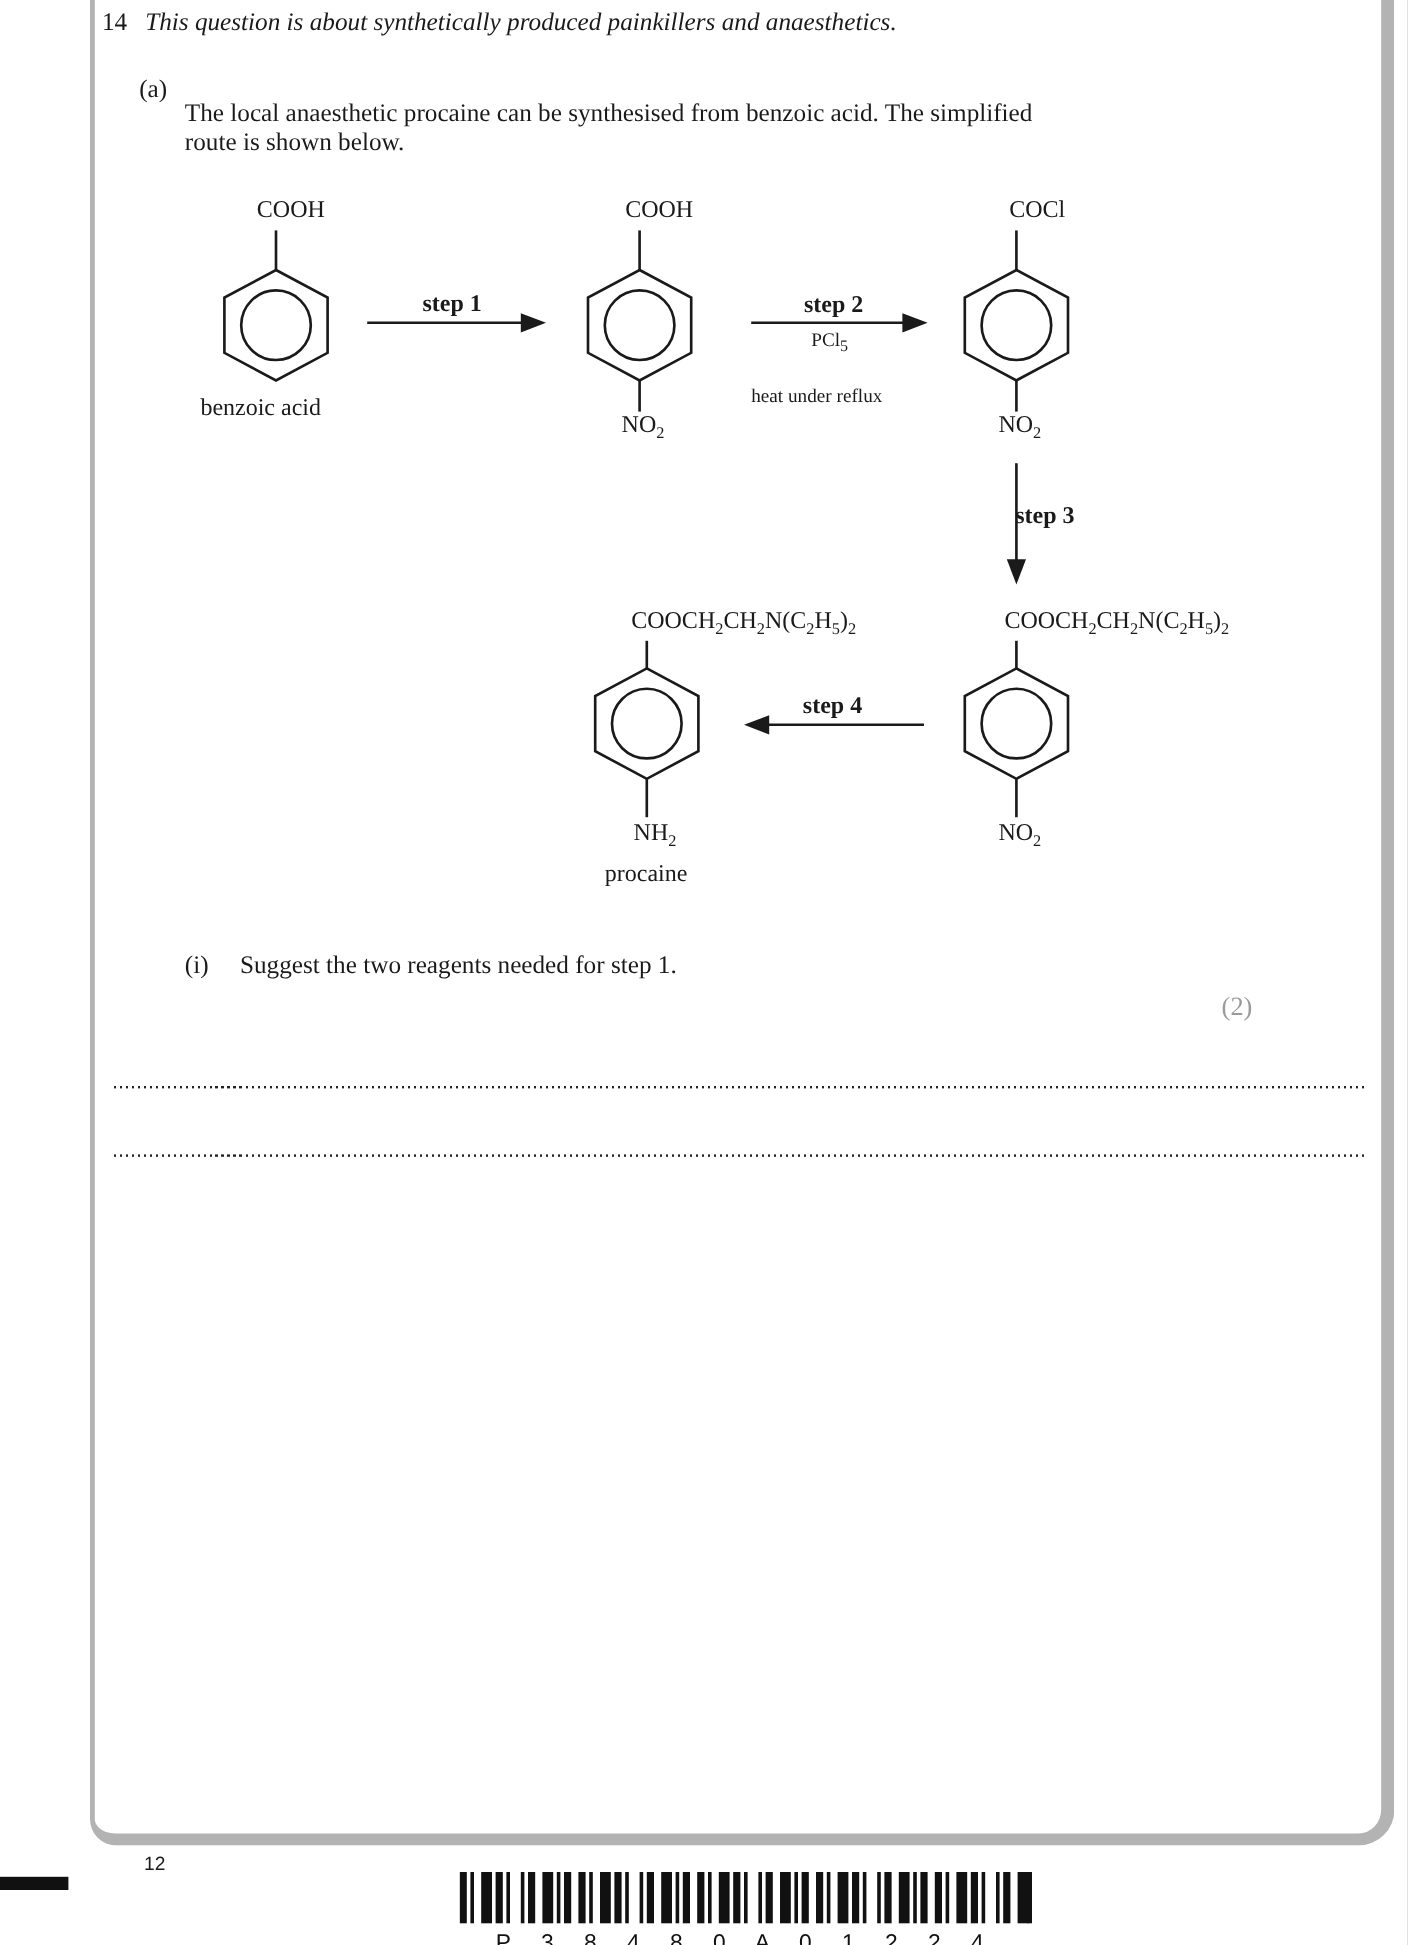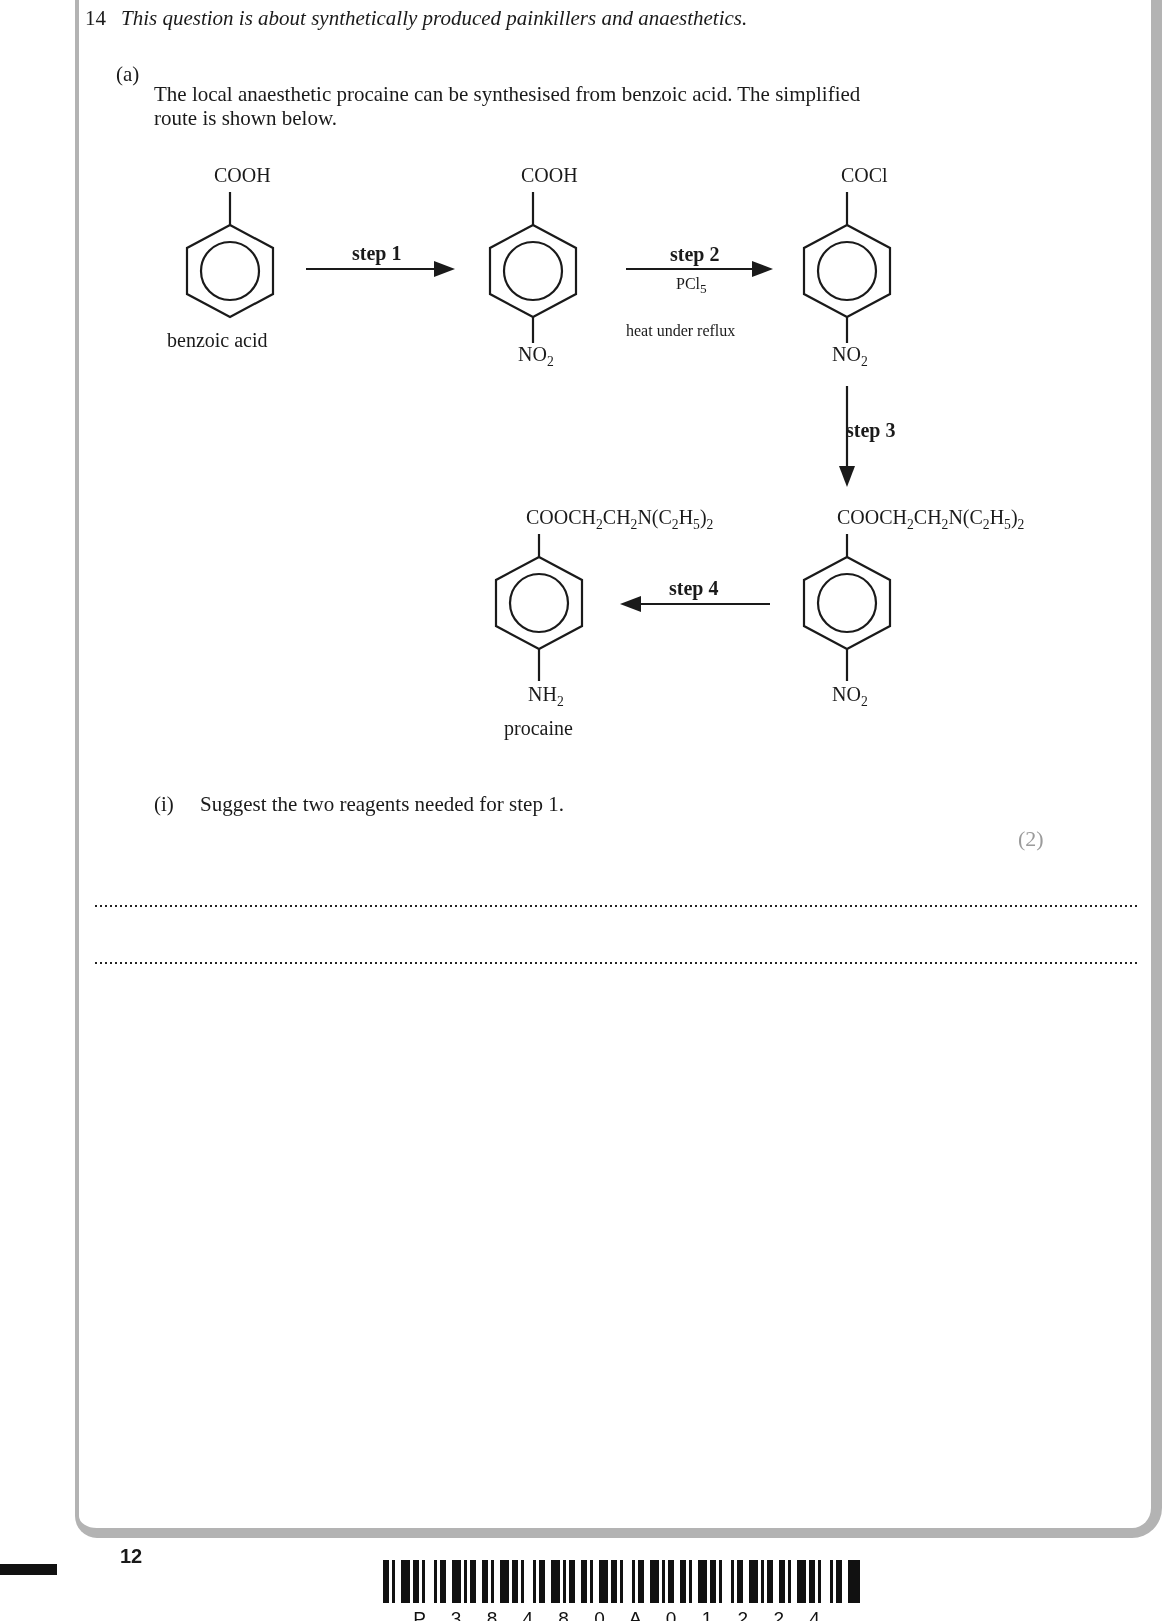--- a/index.html
+++ b/index.html
@@ -20,21 +20,21 @@
     background-image:repeating-linear-gradient(to right,#222 0 2px,transparent 2px 5px);
     background-position:0 1px;background-repeat:repeat-x;background-size:5px 2px;
   }
   .page-frame{
     position:absolute;left:75px;top:-40px;width:1087px;height:1578px;
     border-style:solid;border-color:#b3b3b3;
     border-width:0 11px 10px 4px;
     border-bottom-left-radius:22px;border-bottom-right-radius:30px;
     box-sizing:border-box;
   }
-  .footer-page{font-family:"Liberation Sans",sans-serif;font-size:20px;font-weight:bold;}
+  .footer-page{font-family:"Liberation Sans",sans-serif;font-size:16px;font-weight:normal;}
   .print-mark{position:absolute;left:0;top:1564px;width:57px;height:11px;background:#111;}
   .barcode-wrap{position:absolute;left:383px;top:1560px;width:477px;}
   .barcode-text{
     font-family:"Liberation Sans",sans-serif;font-size:19px;letter-spacing:10px;
     text-align:center;margin-top:1px;color:#111;
   }
   svg.scheme{position:absolute;left:0;top:0;}
 </style>
 </head>
 <body>

